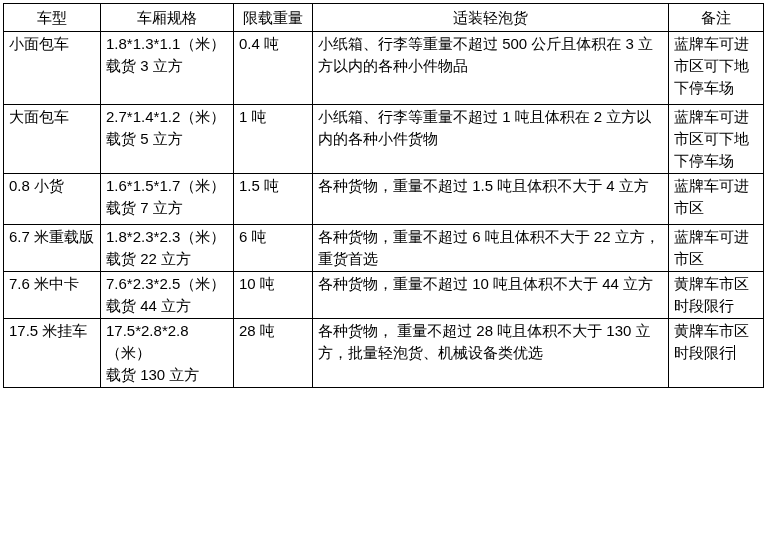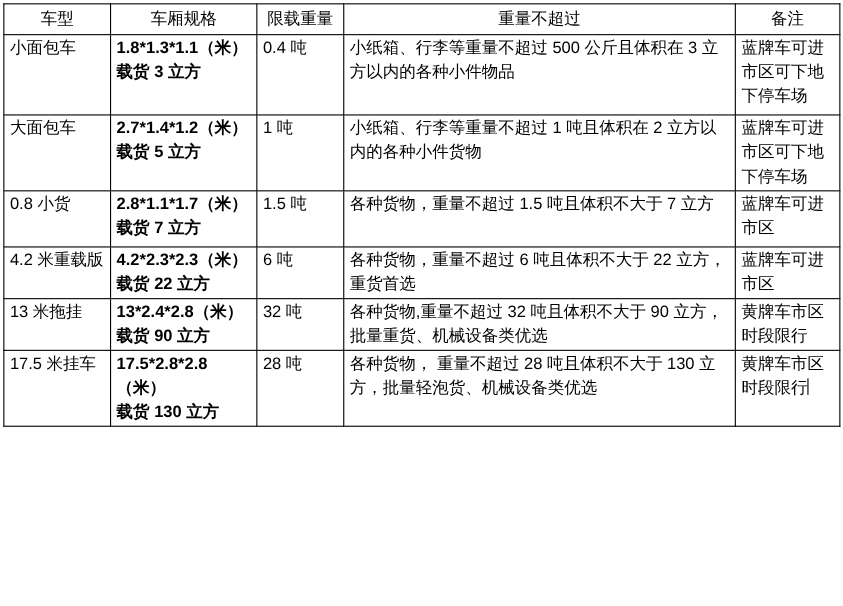--- a/index.html
+++ b/index.html
@@ -26,21 +26,21 @@
     vertical-align: top;
     padding: 1px 5px;
     overflow: hidden;
   }
   th {
     text-align: center;
     vertical-align: middle;
     height: 28px;
     padding: 0 2px;
   }
-  td.spec { white-space: pre-line; font-weight: bold; }
+  td.spec { white-space: pre-line; }
   tr.r1  { height: 73px; margin-top: 32px; }
   tr.r2  { height: 69px; margin-left: 40px; }
   tr.r3  { height: 51px; margin-top: 18px; }
   tr.r4, tr.r5, tr.r6, tr.r7, tr.r8, tr.r9 { height: 45px; }
   tr.r10 { height: 55px; }
   .caret {
     display: inline-block;
     width: 1px; height: 15px;
     background: #000;
     vertical-align: -2px;
@@ -55,21 +55,21 @@
     <col style="width:133px">
     <col style="width:79px">
     <col style="width:356px">
     <col style="width:95px">
   </colgroup>
   <thead>
     <tr>
       <th>车型</th>
       <th>车厢规格</th>
       <th>限载重量</th>
-      <th>重量不超过</th>
+      <th>适装轻泡货</th>
       <th>备注</th>
     </tr>
   </thead>
   <tbody>
     <tr class="r1">
       <td>小面包车</td>
       <td class="spec">1.8*1.3*1.1（米）
 载货 3 立方</td>
       <td>0.4 吨</td>
       <td>小纸箱、行李等重量不超过 500 公斤且体积在 3 立方以内的各种小件物品</td>
@@ -78,40 +78,40 @@
     <tr class="r2">
       <td>大面包车</td>
       <td class="spec">2.7*1.4*1.2（米）
 载货 5 立方</td>
       <td>1 吨</td>
       <td>小纸箱、行李等重量不超过 1 吨且体积在 2 立方以内的各种小件货物</td>
       <td>蓝牌车可进市区可下地下停车场</td>
     </tr>
     <tr class="r3">
       <td>0.8 小货</td>
-      <td class="spec">2.8*1.1*1.7（米）
+      <td class="spec">1.6*1.5*1.7（米）
 载货 7 立方</td>
       <td>1.5 吨</td>
-      <td>各种货物，重量不超过 1.5 吨且体积不大于 7 立方</td>
+      <td>各种货物，重量不超过 1.5 吨且体积不大于 4 立方</td>
       <td>蓝牌车可进市区</td>
     </tr>
     <tr class="r5">
-      <td>4.2 米重载版</td>
-      <td class="spec">4.2*2.3*2.3（米）
+      <td>6.7 米重载版</td>
+      <td class="spec">1.8*2.3*2.3（米）
 载货 22 立方</td>
       <td>6 吨</td>
       <td>各种货物，重量不超过 6 吨且体积不大于 22 立方，重货首选</td>
       <td>蓝牌车可进市区</td>
     </tr>
-    <tr class="r9">
-      <td>13 米拖挂</td>
-      <td class="spec">13*2.4*2.8（米）
-载货 90 立方</td>
-      <td>32 吨</td>
-      <td>各种货物,重量不超过 32 吨且体积不大于 90 立方，批量重货、机械设备类优选</td>
+    <tr class="r7">
+      <td>7.6 米中卡</td>
+      <td class="spec">7.6*2.3*2.5（米）
+载货 44 立方</td>
+      <td>10 吨</td>
+      <td>各种货物，重量不超过 10 吨且体积不大于 44 立方</td>
       <td>黄牌车市区时段限行</td>
     </tr>
     <tr class="r10">
       <td>17.5 米挂车</td>
       <td class="spec">17.5*2.8*2.8（米）
 载货 130 立方</td>
       <td>28 吨</td>
       <td>各种货物， 重量不超过 28 吨且体积不大于 130 立方，批量轻泡货、机械设备类优选</td>
       <td><span>黄牌车市区时段限行</span><span class="caret"></span></td>
     </tr>

